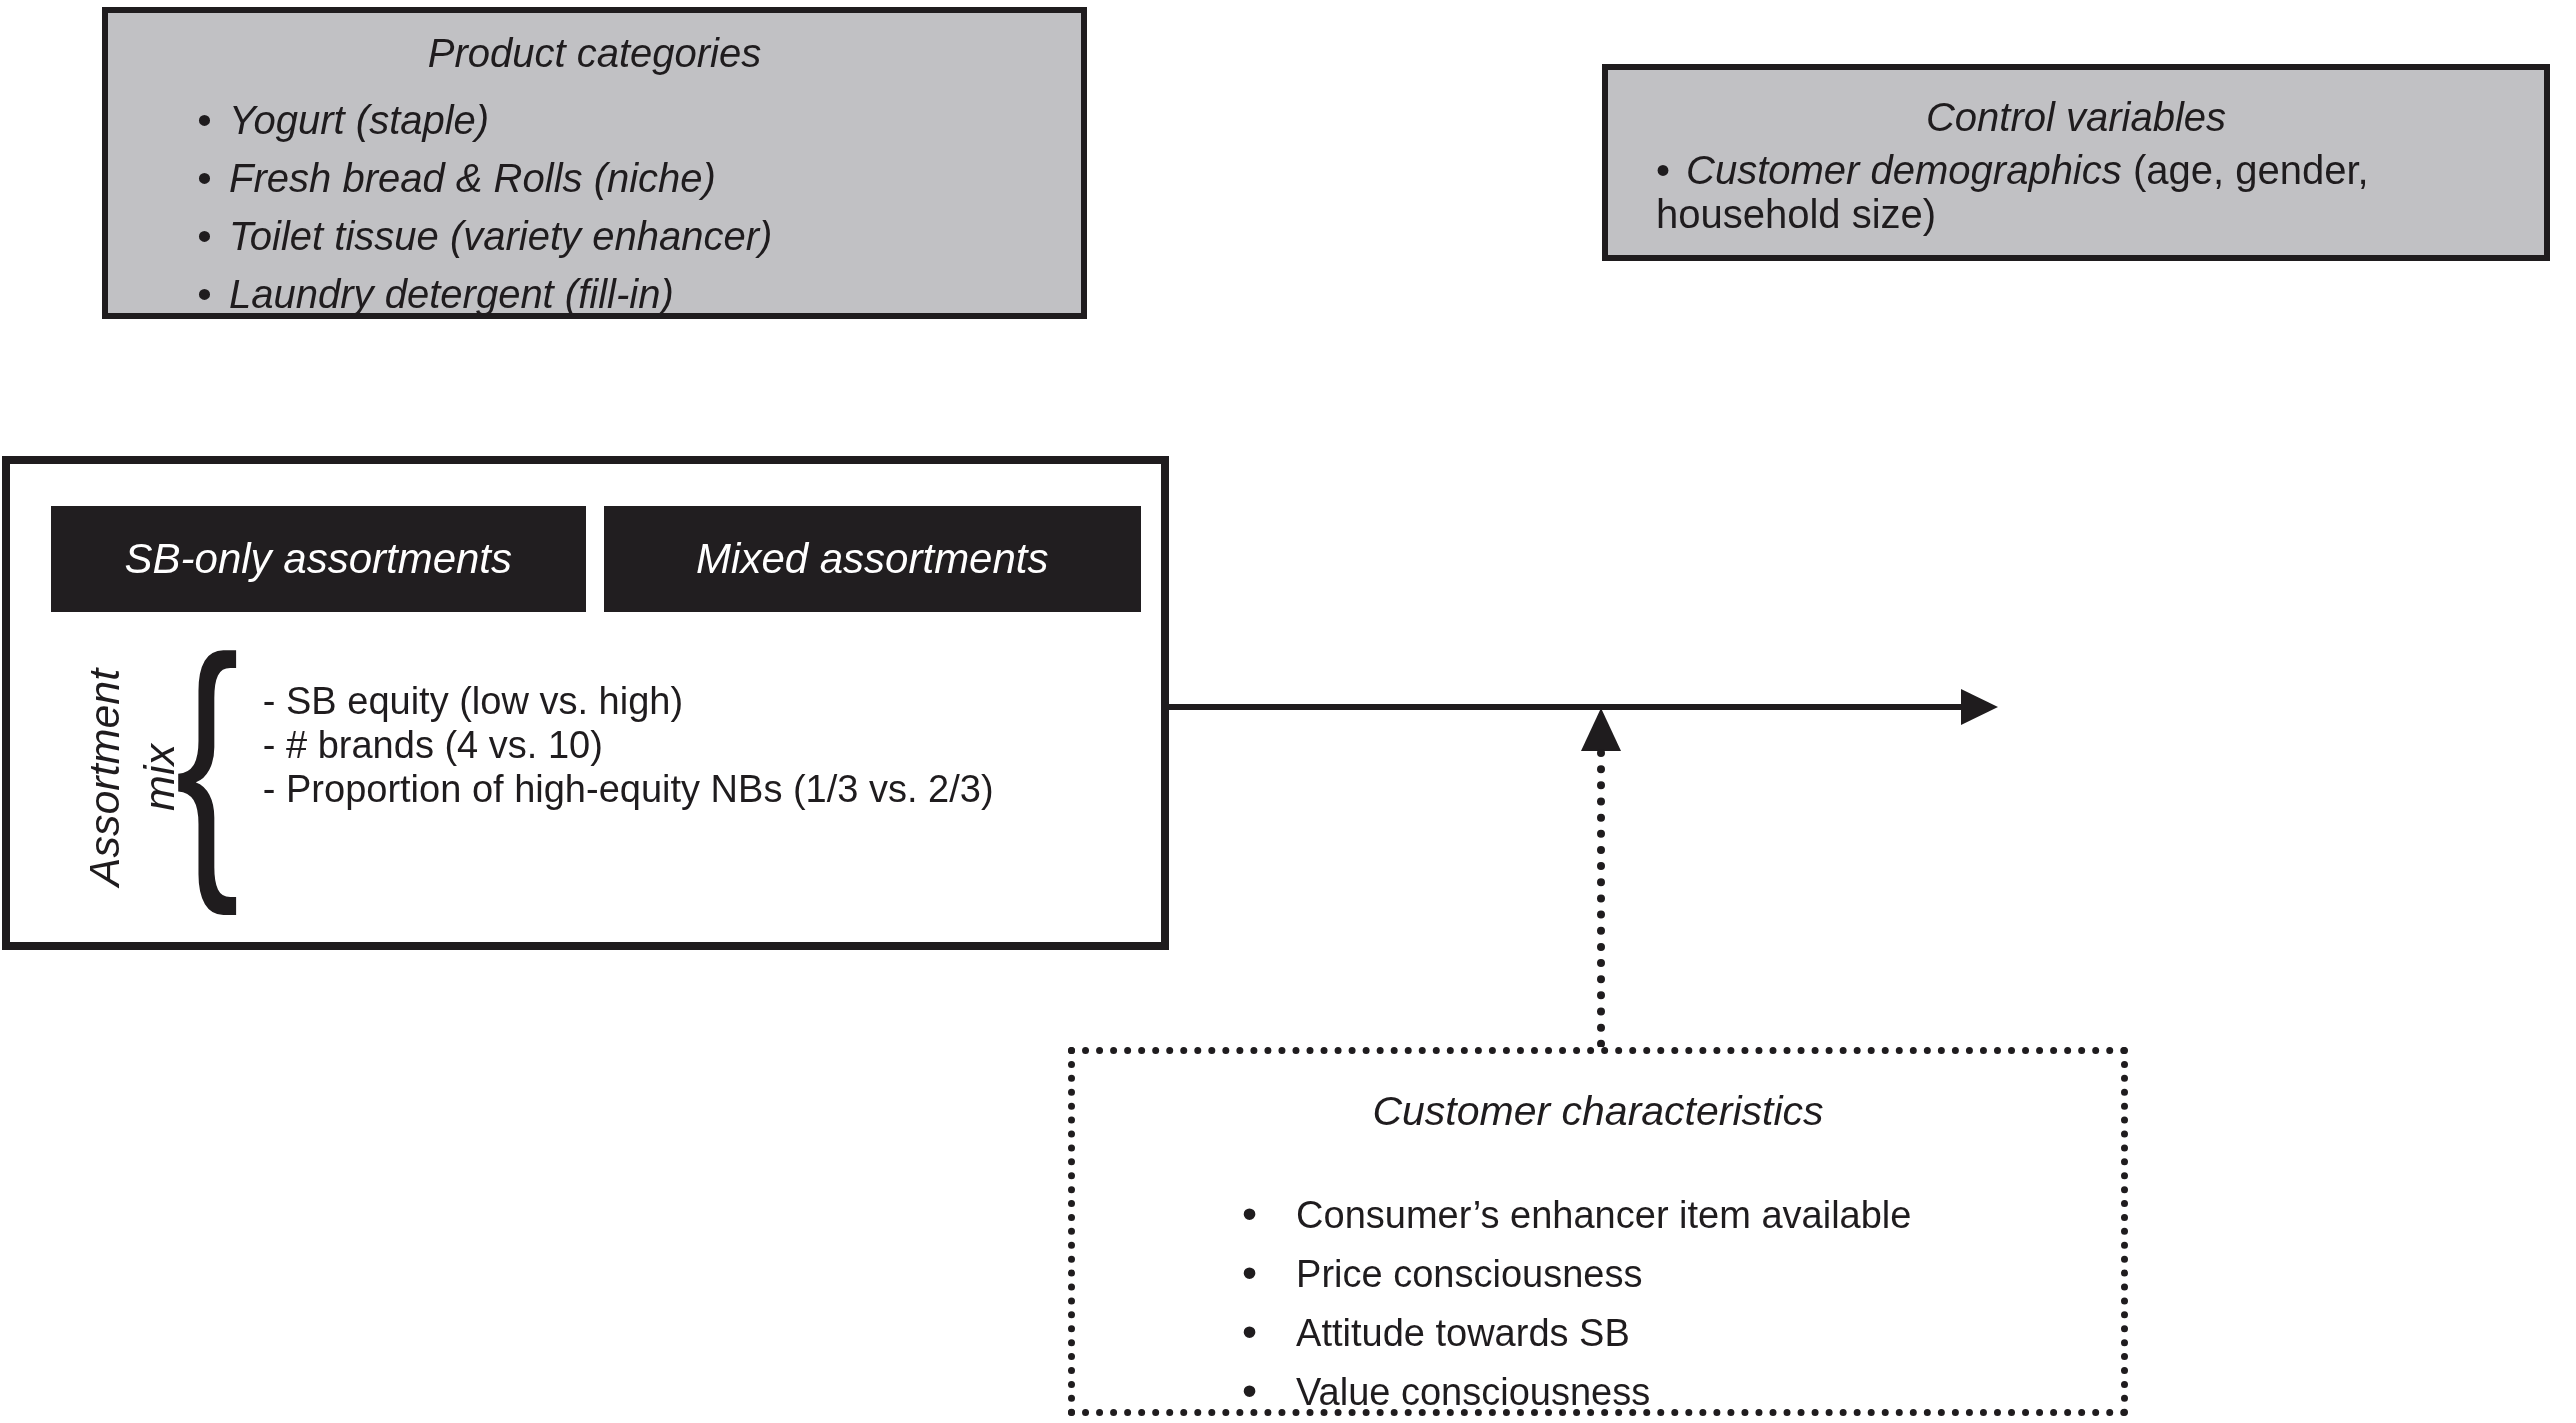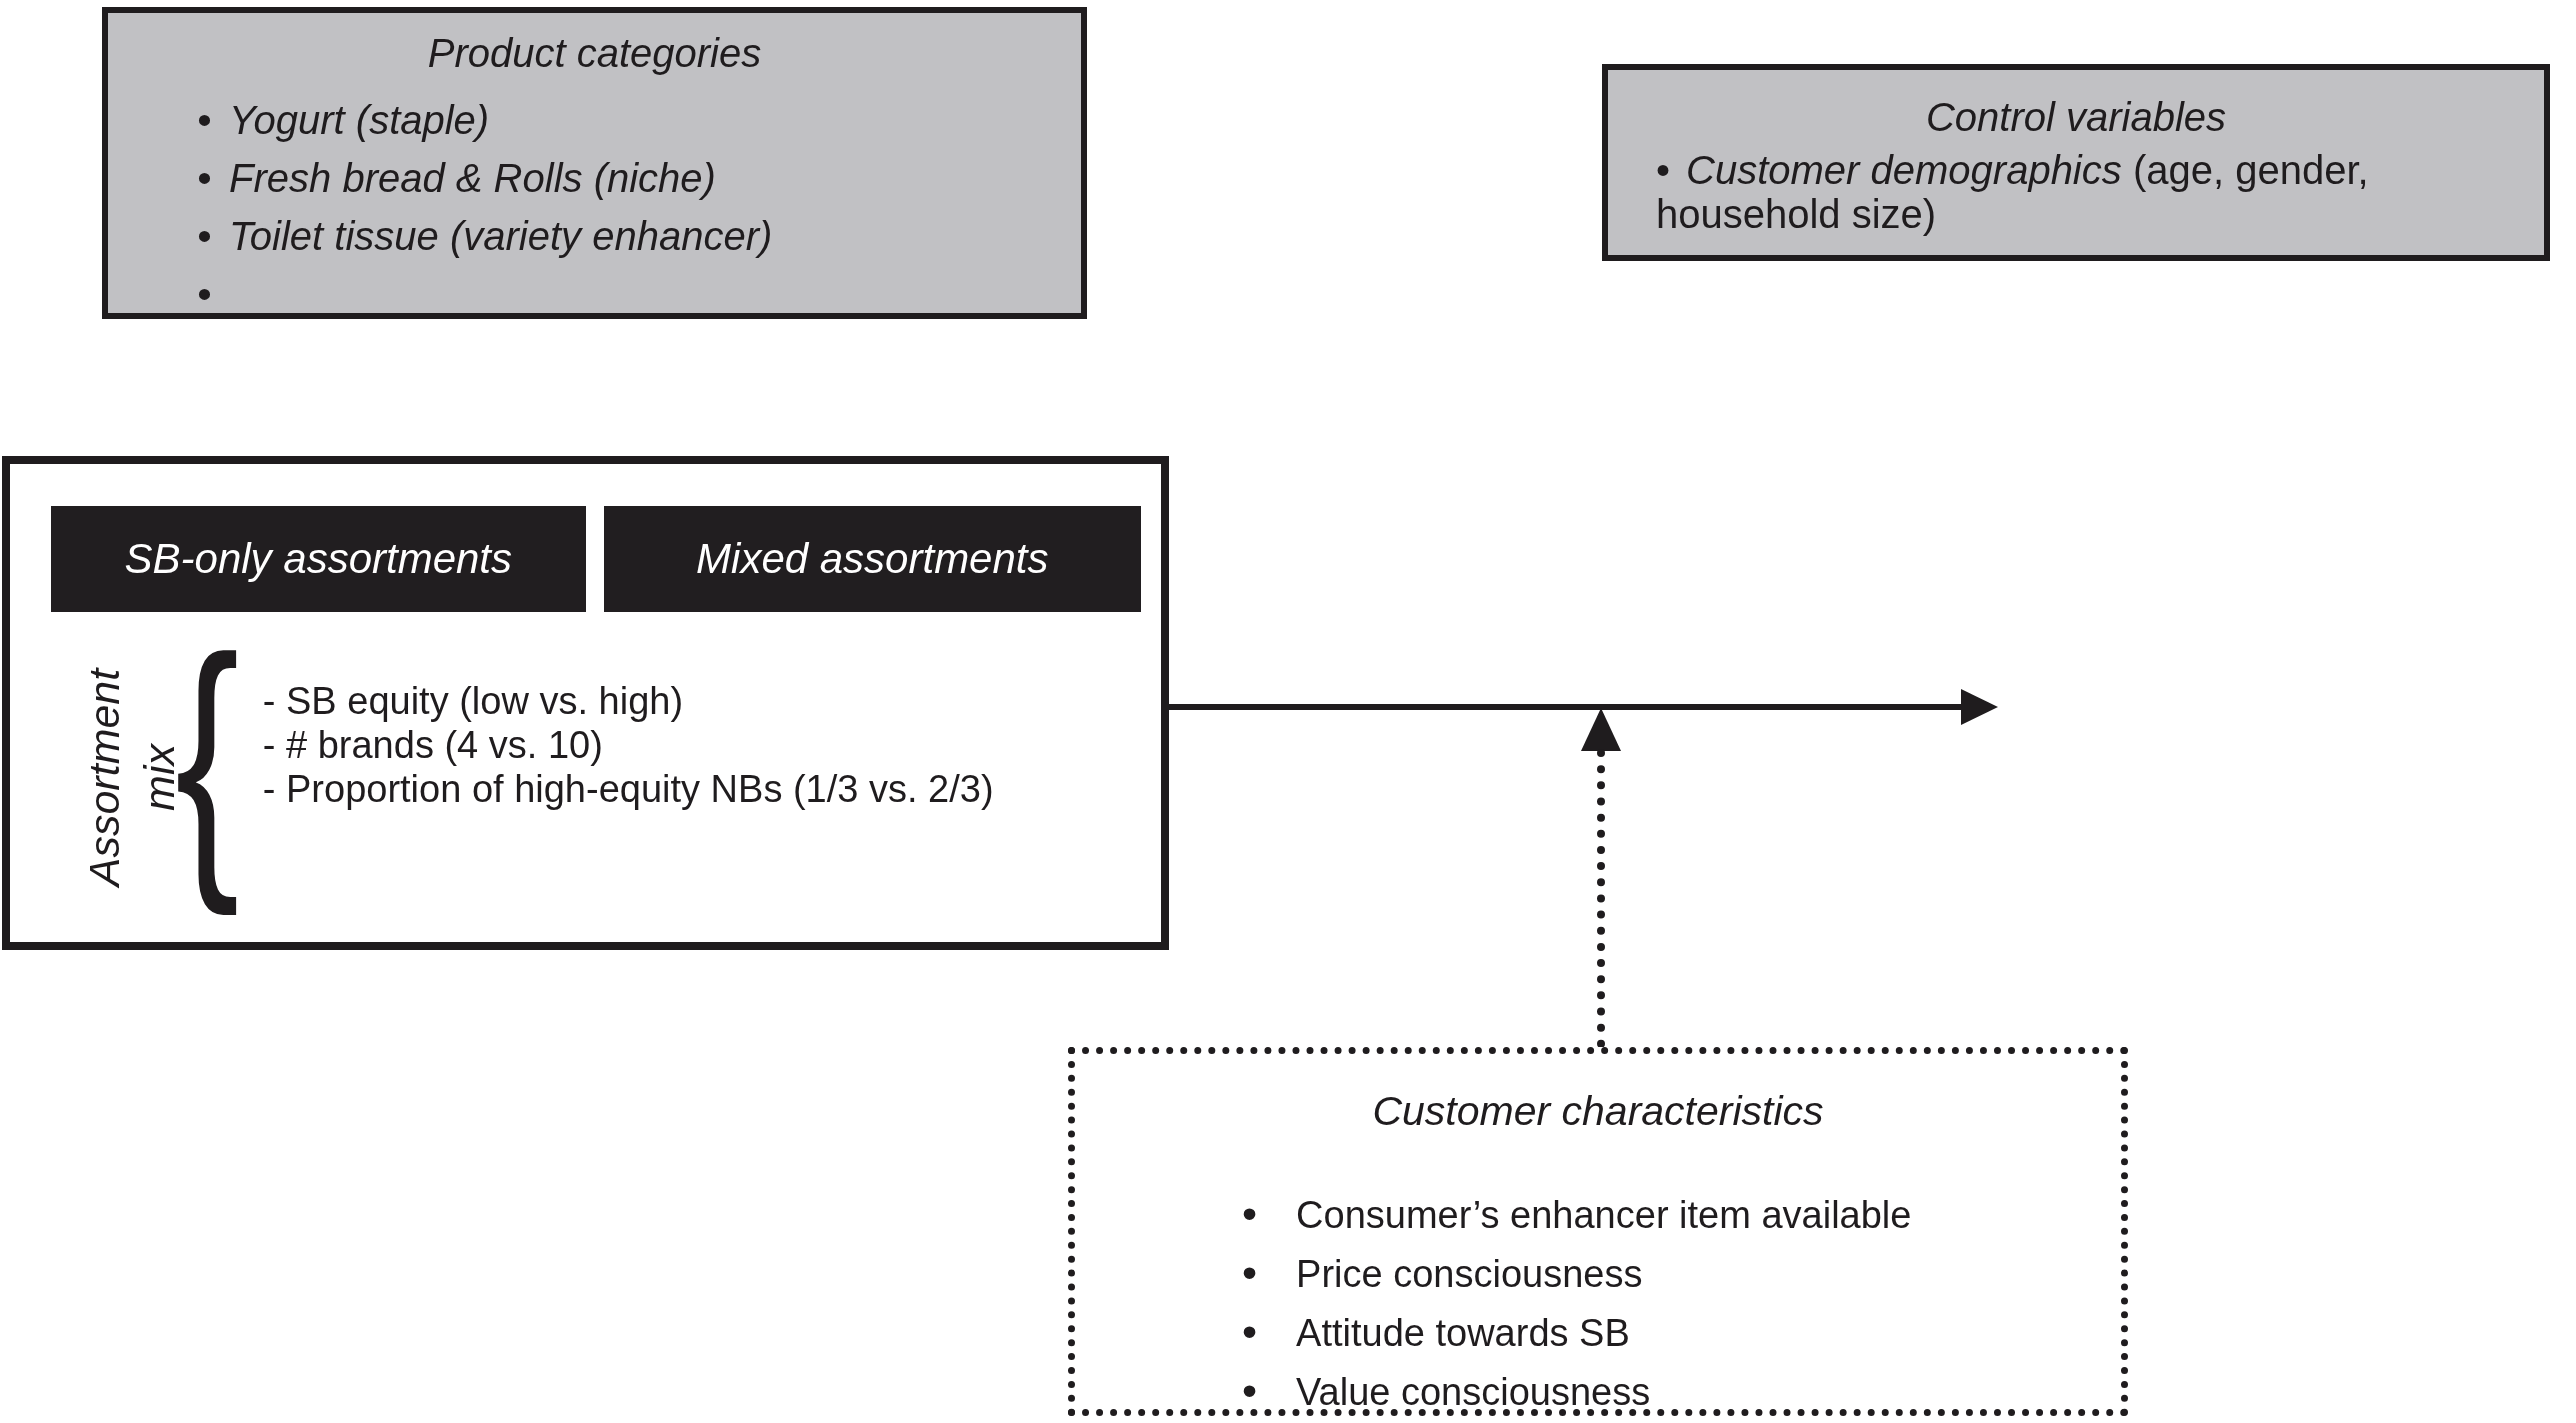--- a/index.html
+++ b/index.html
@@ -64,20 +64,21 @@
       <div class="b-row">
         <span class="bullet">•</span>
         <span>Fresh bread &amp; Rolls (niche)</span>
       </div>
       <div class="b-row">
         <span class="bullet">•</span>
         <span>Toilet tissue (variety enhancer)</span>
       </div>
       <div class="b-row">
         <span class="bullet">•</span>
+        <span>Laundry detergent (fill-in)</span>
       </div>
     </div>
   </div>
 
   <div class="box graybox" id="control-box" style="left:1602px;top:64px;width:948px;height:197px;">
     <div class="gb-title">Control variables</div>
     <div id="control-para">
       <span class="bullet">•</span><span class="it">Customer demographics</span><span class="rm"> (age, gender, household size)</span>
     </div>
   </div>

